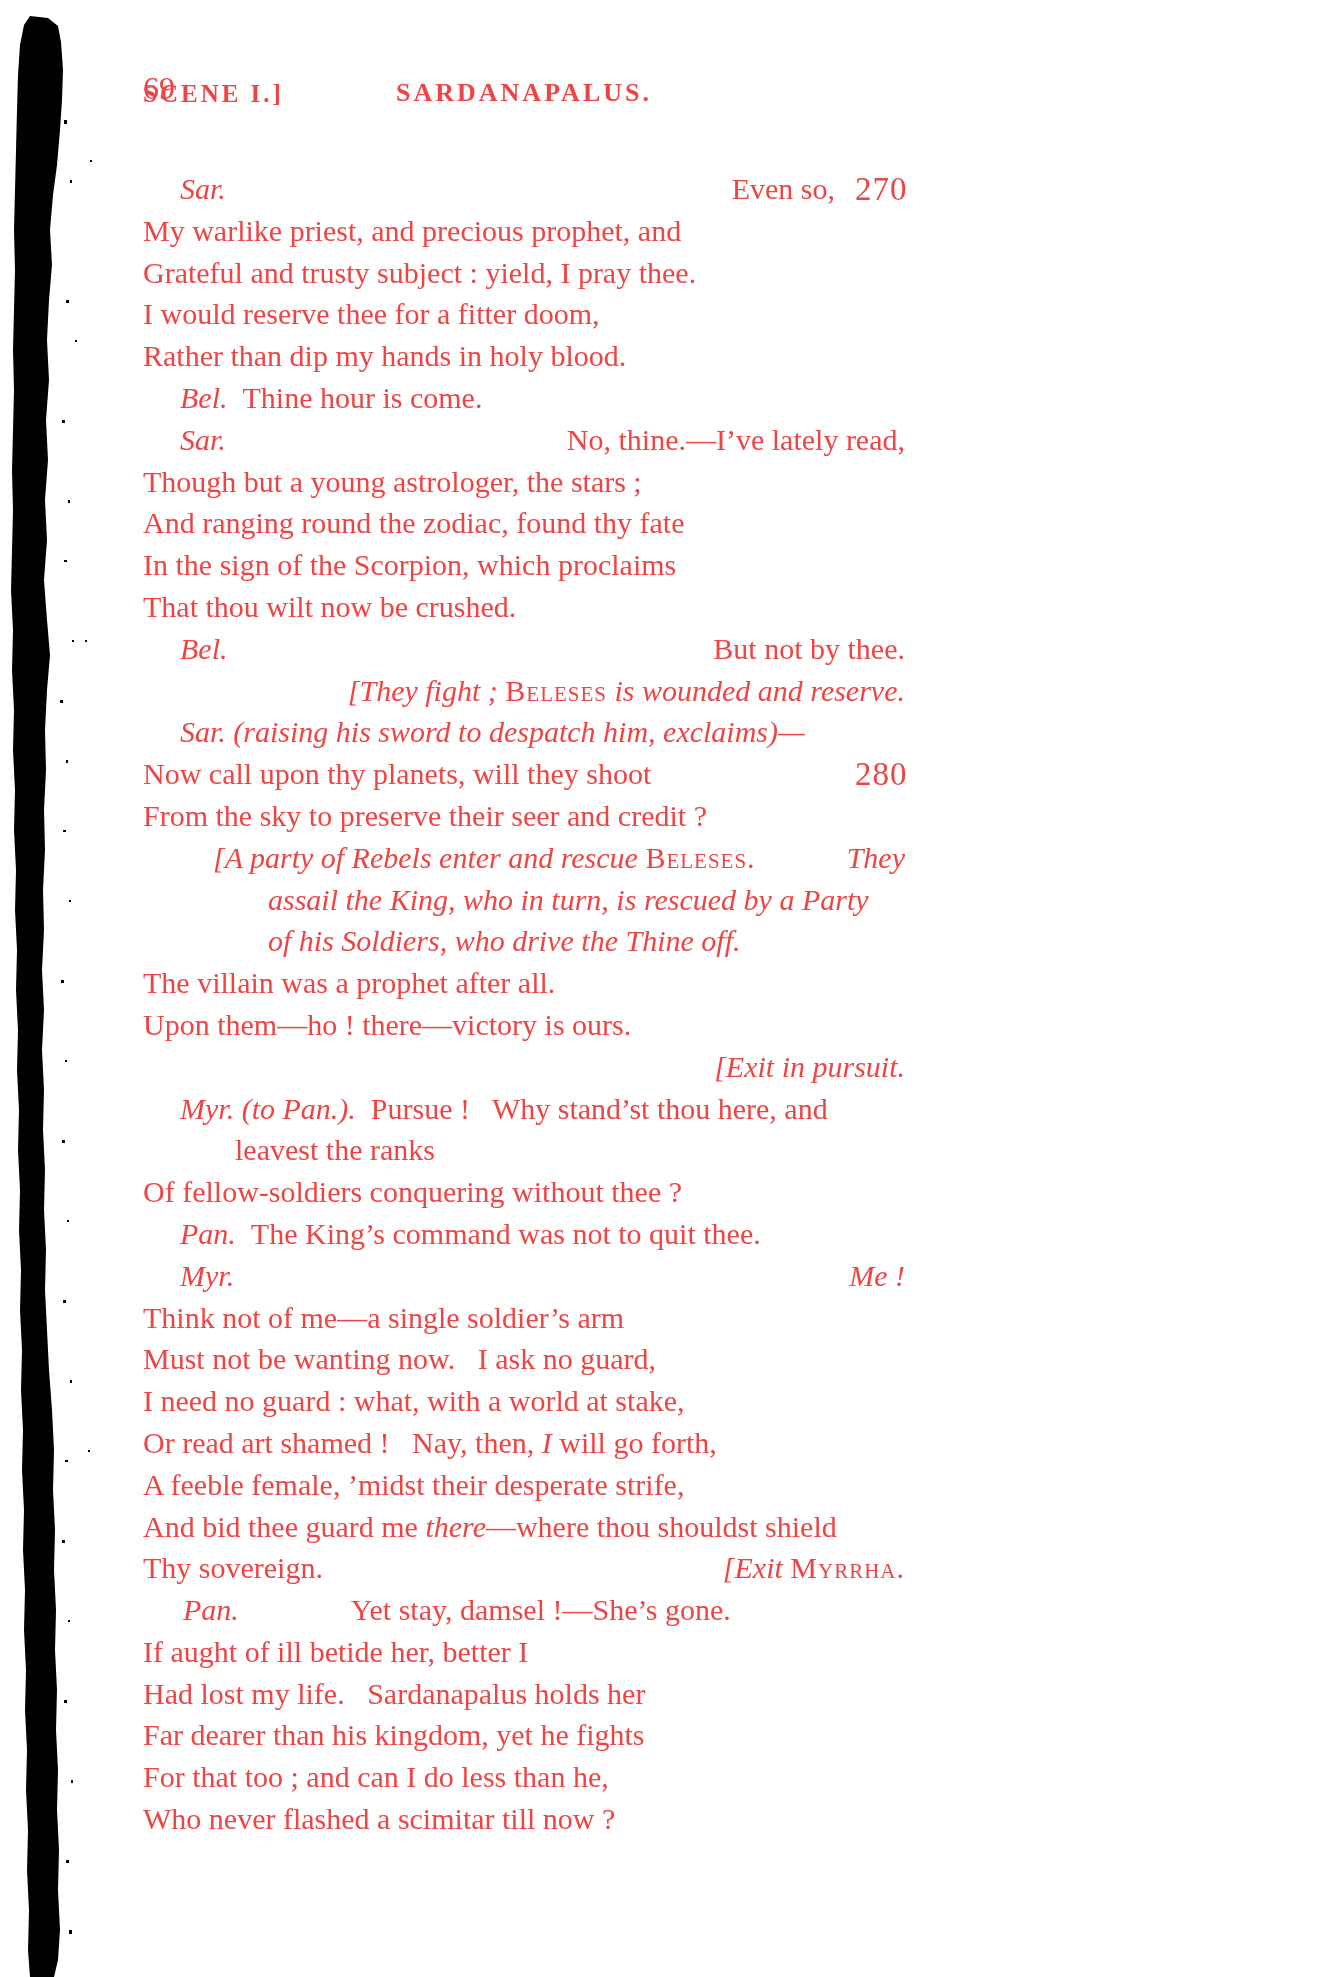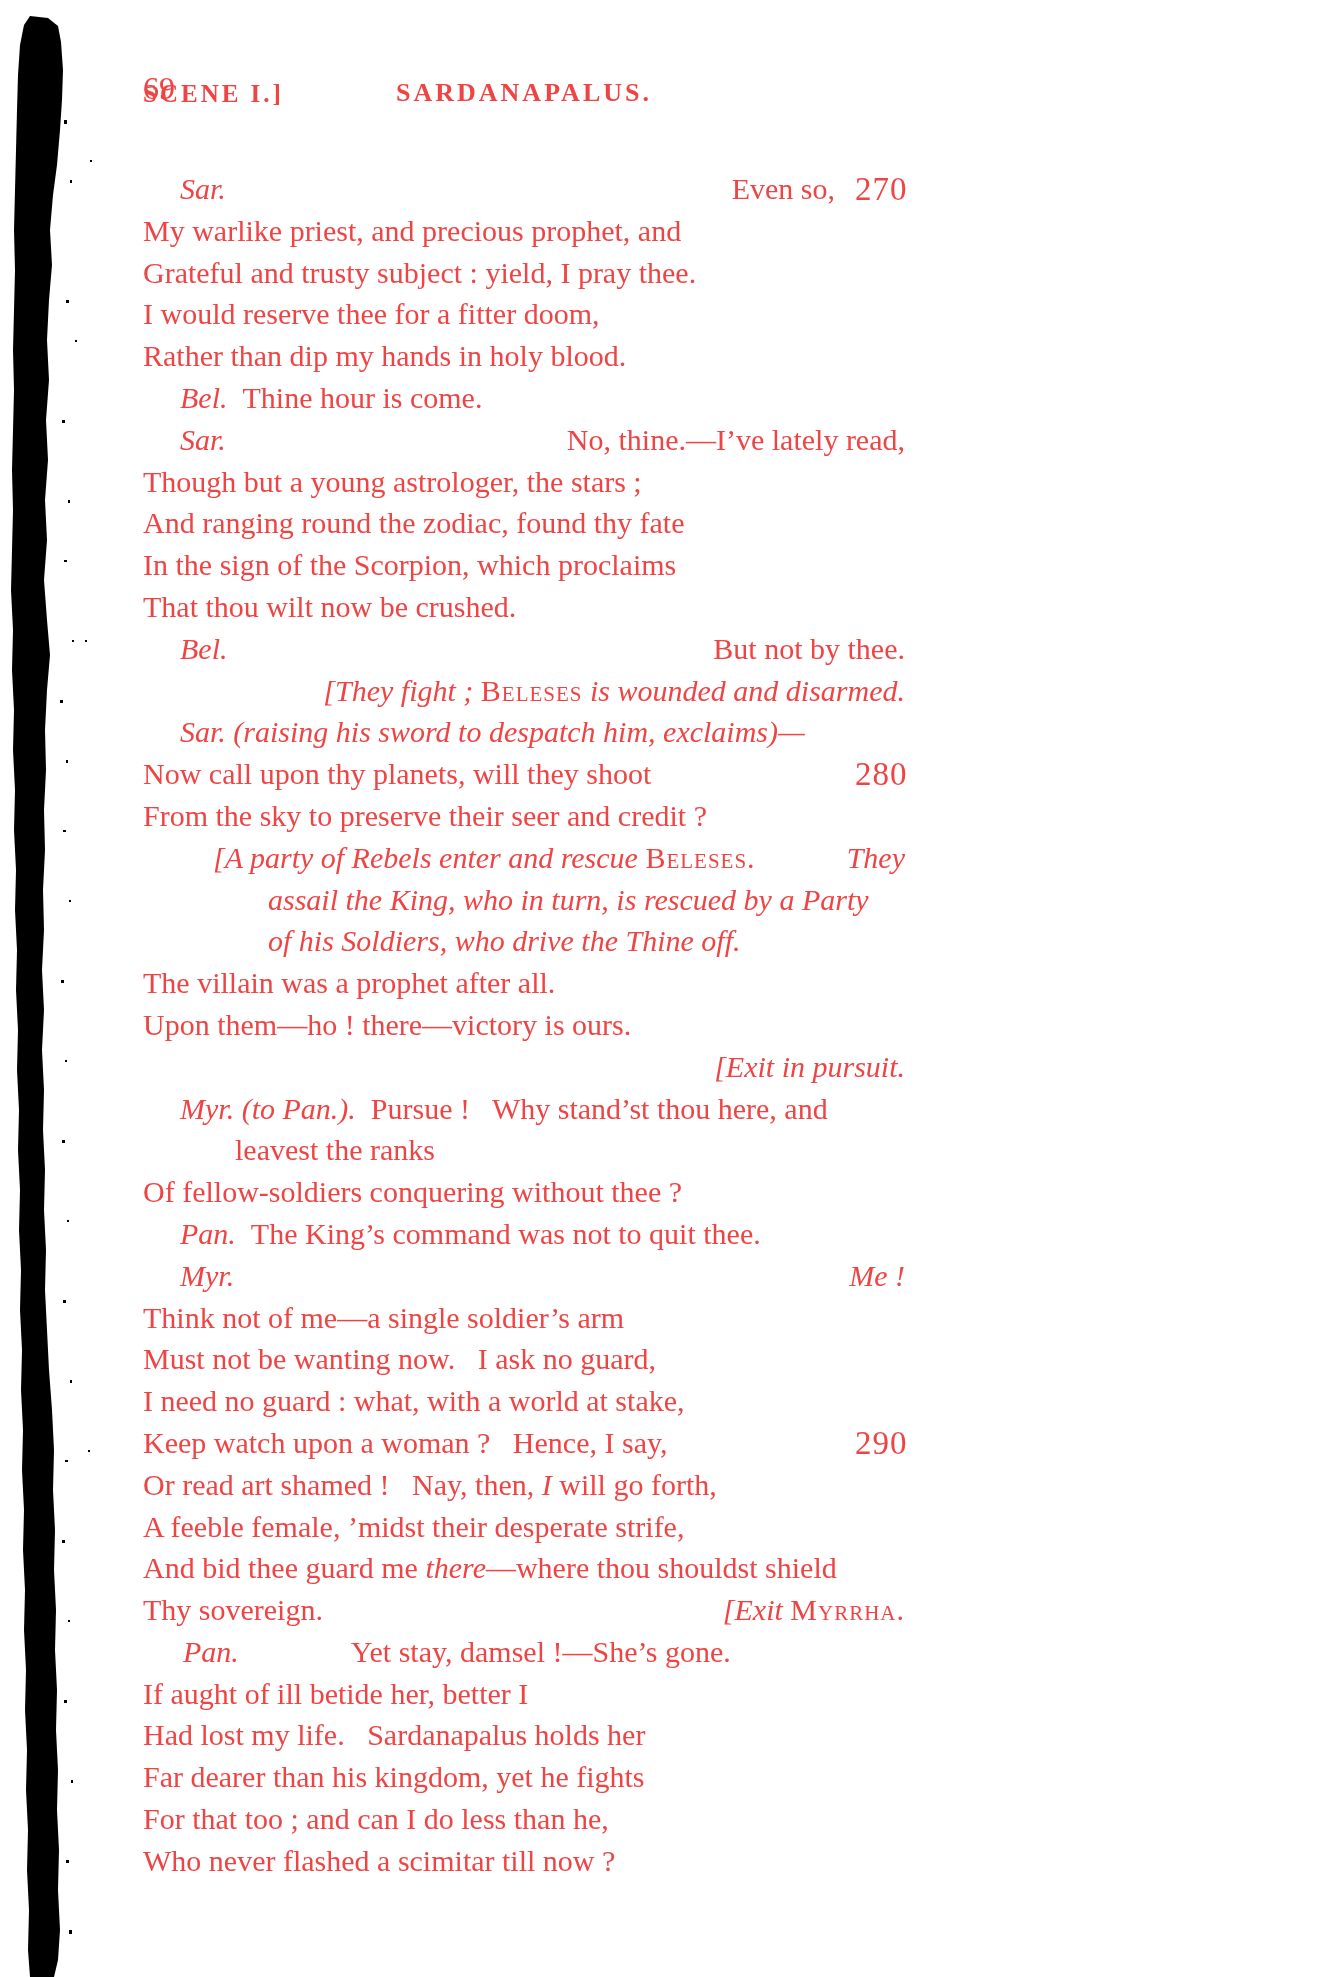--- a/index.html
+++ b/index.html
@@ -97,39 +97,38 @@
       <div class="line"><span class="leftseg"><span class="p-r">Grateful and trusty subject : yield, I pray thee.</span></span></div>
       <div class="line"><span class="leftseg"><span class="p-r">I would reserve thee for a fitter doom,</span></span></div>
       <div class="line"><span class="leftseg"><span class="p-r">Rather than dip my hands in holy blood.</span></span></div>
       <div class="line"><span class="leftseg" style="margin-left: 37px;"><span class="p-i">Bel.</span><span class="p-r"> Thine hour is come.</span></span></div>
       <div class="line"><span class="leftseg" style="margin-left: 37px;"><span class="p-i">Sar.</span></span><span class="rightseg" style="right: 0px;"><span class="p-r">No, thine.—I’ve lately read,</span></span></div>
       <div class="line"><span class="leftseg"><span class="p-r">Though but a young astrologer, the stars ;</span></span></div>
       <div class="line"><span class="leftseg"><span class="p-r">And ranging round the zodiac, found thy fate</span></span></div>
       <div class="line"><span class="leftseg"><span class="p-r">In the sign of the Scorpion, which proclaims</span></span></div>
       <div class="line"><span class="leftseg"><span class="p-r">That thou wilt now be crushed.</span></span></div>
       <div class="line"><span class="leftseg" style="margin-left: 37px;"><span class="p-i">Bel.</span></span><span class="rightseg" style="right: 0px;"><span class="p-r">But not by thee.</span></span></div>
-      <div class="line"><span class="leftseg"></span><span class="rightseg" style="right: 0px;"><span class="p-i">[They fight ; </span><span class="p-sc">Beleses</span><span class="p-i"> is wounded and disarmed.</span></span></div>
+      <div class="line"><span class="leftseg"></span><span class="rightseg" style="right: 0px;"><span class="p-i">[They fight ; </span><span class="p-sc">Beleses</span><span class="p-i"> is wounded and reserve.</span></span></div>
       <div class="line"><span class="leftseg" style="margin-left: 37px;"><span class="p-i">Sar. (raising his sword to despatch him, exclaims)—</span></span></div>
       <div class="line"><span class="leftseg"><span class="p-r">Now call upon thy planets, will they shoot</span></span><span class="lnum">280</span></div>
       <div class="line"><span class="leftseg"><span class="p-r">From the sky to preserve their seer and credit ?</span></span></div>
       <div class="line"><span class="leftseg" style="margin-left: 70px;"><span class="p-i">[A party of Rebels enter and rescue </span><span class="p-sc">Beleses.</span></span><span class="rightseg" style="right: 0px;"><span class="p-i">They</span></span></div>
       <div class="line"><span class="leftseg" style="margin-left: 125px;"><span class="p-i">assail the King, who in turn, is rescued by a Party</span></span></div>
       <div class="line"><span class="leftseg" style="margin-left: 125px;"><span class="p-i">of his Soldiers, who drive the Thine off.</span></span></div>
       <div class="line"><span class="leftseg"><span class="p-r">The villain was a prophet after all.</span></span></div>
       <div class="line"><span class="leftseg"><span class="p-r">Upon them—ho ! there—victory is ours.</span></span></div>
       <div class="line"><span class="leftseg"></span><span class="rightseg" style="right: 0px;"><span class="p-i">[Exit in pursuit.</span></span></div>
       <div class="line"><span class="leftseg" style="margin-left: 37px;"><span class="p-i">Myr. (to Pan.).</span><span class="p-r"> Pursue !  Why stand’st thou here, and</span></span></div>
       <div class="line"><span class="leftseg" style="margin-left: 92px;"><span class="p-r">leavest the ranks</span></span></div>
       <div class="line"><span class="leftseg"><span class="p-r">Of fellow-soldiers conquering without thee ?</span></span></div>
       <div class="line"><span class="leftseg" style="margin-left: 37px;"><span class="p-i">Pan.</span><span class="p-r"> The King’s command was not to quit thee.</span></span></div>
       <div class="line"><span class="leftseg" style="margin-left: 37px;"><span class="p-i">Myr.</span></span><span class="rightseg" style="right: 0px;"><span class="p-i">Me !</span></span></div>
       <div class="line"><span class="leftseg"><span class="p-r">Think not of me—a single soldier’s arm</span></span></div>
       <div class="line"><span class="leftseg"><span class="p-r">Must not be wanting now.  I ask no guard,</span></span></div>
       <div class="line"><span class="leftseg"><span class="p-r">I need no guard : what, with a world at stake,</span></span></div>
-      <div class="line"><span class="leftseg"><span class="p-r">Keep watch upon a woman ?  Hence, I say,</span></span><span class="lnum">290</span></div>
       <div class="line"><span class="leftseg"><span class="p-r">Or read art shamed !  Nay, then, </span><span class="p-i">I</span><span class="p-r"> will go forth,</span></span></div>
       <div class="line"><span class="leftseg"><span class="p-r">A feeble female, ’midst their desperate strife,</span></span></div>
       <div class="line"><span class="leftseg"><span class="p-r">And bid thee guard me </span><span class="p-i">there</span><span class="p-r">—where thou shouldst shield</span></span></div>
       <div class="line"><span class="leftseg"><span class="p-r">Thy sovereign.</span></span><span class="rightseg" style="right: 0px;"><span class="p-i">[Exit </span><span class="p-sc">Myrrha.</span></span></div>
       <div class="line"><span class="leftseg" style="margin-left: 40px;"><span class="p-i">Pan.</span><span class="p-r" style="display: inline-block; width: 112px;"></span><span class="p-r">Yet stay, damsel !—She’s gone.</span></span></div>
       <div class="line"><span class="leftseg"><span class="p-r">If aught of ill betide her, better I</span></span></div>
       <div class="line"><span class="leftseg"><span class="p-r">Had lost my life.  Sardanapalus holds her</span></span></div>
       <div class="line"><span class="leftseg"><span class="p-r">Far dearer than his kingdom, yet he fights</span></span></div>
       <div class="line"><span class="leftseg"><span class="p-r">For that too ; and can I do less than he,</span></span></div>
       <div class="line"><span class="leftseg"><span class="p-r">Who never flashed a scimitar till now ?</span></span></div>

